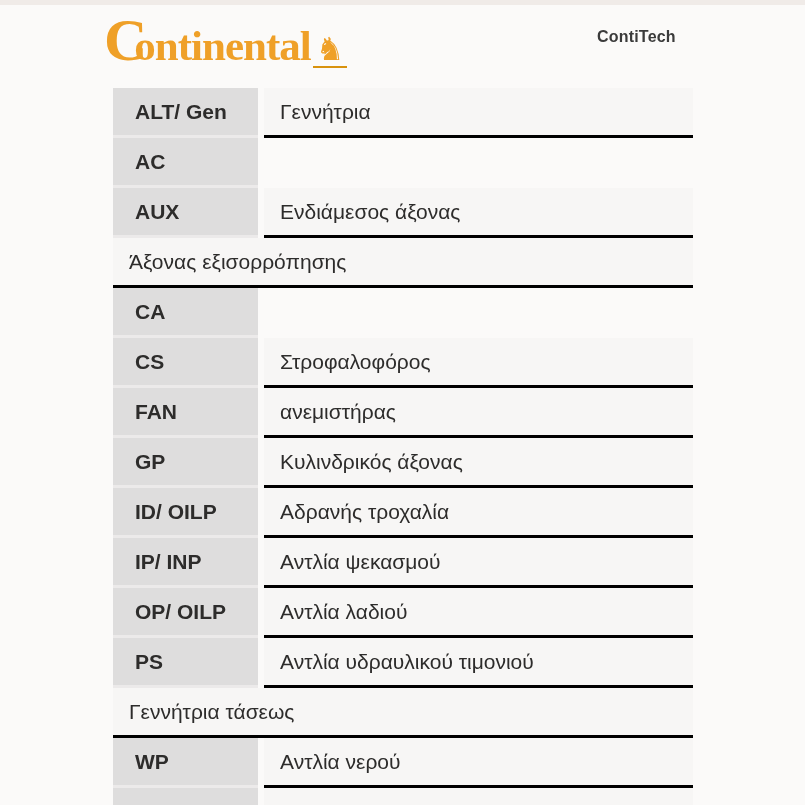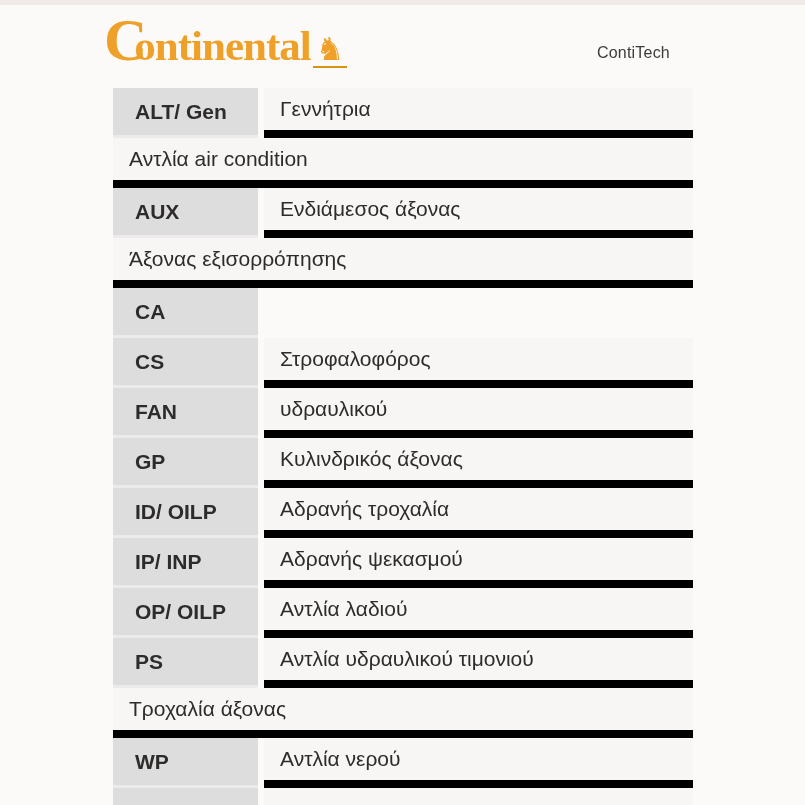--- a/index.html
+++ b/index.html
@@ -59,23 +59,23 @@
   }
   .horse {
     font-family: "DejaVu Sans", sans-serif;
     font-size: 32px;
     line-height: 32px;
     color: var(--logo-orange, #EFA028);
   }
   .contitech {
     position: absolute;
     left: 597px;
-    top: 44px;
+    top: 28px;
     font-size: 16px;
-    font-weight: normal;
+    font-weight: bold;
     letter-spacing: 0.2px;
     color: var(--contitech-gray, #3B3B3B);
   }
   
   .table {
     position: absolute;
     left: 113px;
     top: 88px;
     width: 580px;
   }
@@ -94,21 +94,21 @@
   .abbr {
     width: 145px;
     background: var(--abbr-cell-bg, #DEDDDD);
     border-bottom: 3px solid #eceaea;
     padding-left: 22px;
     font-weight: bold;
   }
   .desc {
     flex: 1;
     background: var(--desc-cell-bg, #F7F6F5);
-    border-bottom: 8px solid #000000;
+    border-bottom: 3px solid #000000;
     padding-left: 16px;
     font-weight: normal;
   }
 </style>
 </head>
 <body>
 
 <div class="page">
   <div class="top-strip"></div>
 
@@ -118,62 +118,62 @@
     </div>
     <div class="contitech">ContiTech</div>
   </div>
 
   <div class="table">
     <div class="row">
       <div class="cell abbr">ALT/ Gen</div>
       <div class="cell desc">Γεννήτρια</div>
     </div>
     <div class="row">
-      <div class="cell desc">Αντλία air condition</div>
+      <div class="cell abbr">AC</div>
     </div>
     <div class="row">
       <div class="cell abbr">AUX</div>
       <div class="cell desc">Ενδιάμεσος άξονας</div>
     </div>
     <div class="row">
       <div class="cell desc">Άξονας εξισορρόπησης</div>
     </div>
     <div class="row">
       <div class="cell abbr">CA</div>
     </div>
     <div class="row">
       <div class="cell abbr">CS</div>
       <div class="cell desc">Στροφαλοφόρος</div>
     </div>
     <div class="row">
       <div class="cell abbr">FAN</div>
-      <div class="cell desc">υδραυλικού</div>
+      <div class="cell desc">ανεμιστήρας</div>
     </div>
     <div class="row">
       <div class="cell abbr">GP</div>
       <div class="cell desc">Κυλινδρικός άξονας</div>
     </div>
     <div class="row">
       <div class="cell abbr">ID/ OILP</div>
       <div class="cell desc">Αδρανής τροχαλία</div>
     </div>
     <div class="row">
       <div class="cell abbr">IP/ INP</div>
-      <div class="cell desc">Αδρανής ψεκασμού</div>
+      <div class="cell desc">Αντλία ψεκασμού</div>
     </div>
     <div class="row">
       <div class="cell abbr">OP/ OILP</div>
       <div class="cell desc">Αντλία λαδιού</div>
     </div>
     <div class="row">
       <div class="cell abbr">PS</div>
       <div class="cell desc">Αντλία υδραυλικού τιμονιού</div>
     </div>
     <div class="row">
-      <div class="cell desc">Τροχαλία άξονας</div>
+      <div class="cell desc">Γεννήτρια τάσεως</div>
     </div>
     <div class="row">
       <div class="cell abbr">WP</div>
       <div class="cell desc">Αντλία νερού</div>
     </div>
     <div class="row">
       <div class="cell abbr"></div>
       <div class="cell desc"></div>
     </div>
   </div>

